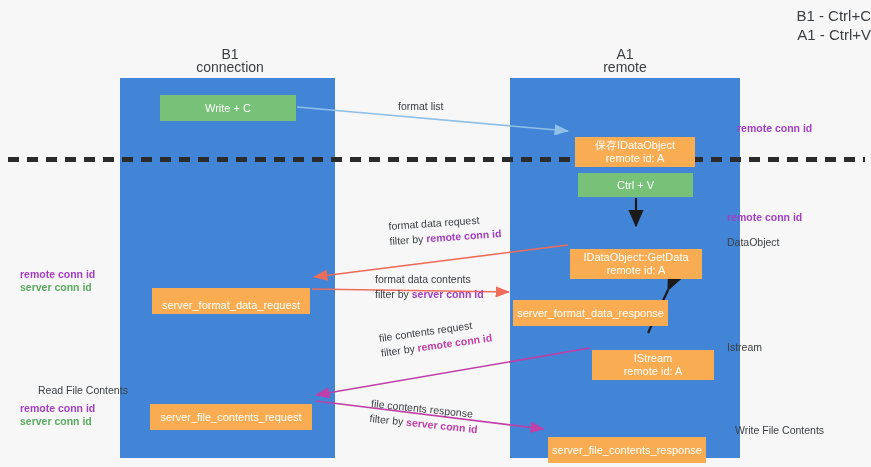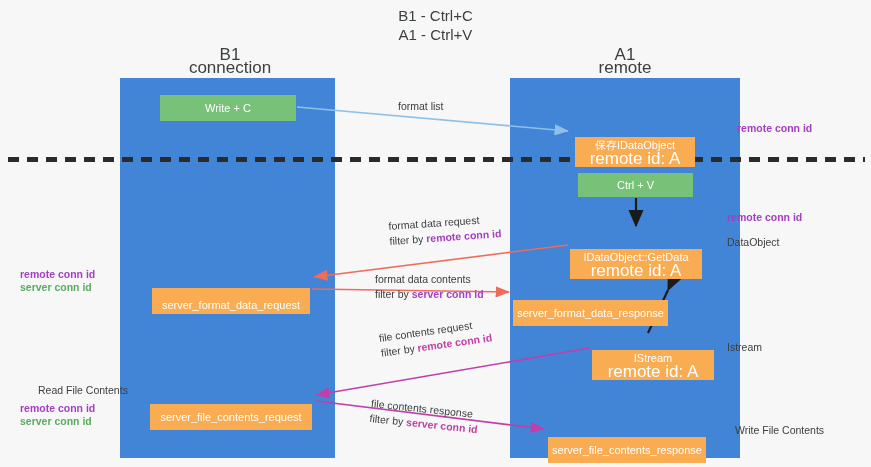--- a/index.html
+++ b/index.html
@@ -11,28 +11,28 @@
     color:#3c4043;
     overflow:hidden;
     position:relative;
   }
   #stage{position:absolute;left:0;top:0;width:871px;height:467px;}
 
   .abs{position:absolute;}
 
   
   #title{
-    left:0;top:6px;width:871px;text-align:center;
+    left:0;top:6px;width:871px;text-align:right;
     font-size:15px;line-height:19px;color:#3c4043;
   }
   #title div{white-space:pre;}
 
   
   .col-head{
-    font-size:17px;line-height:13px;text-align:center;color:#3c4043;
+    font-size:14px;line-height:13px;text-align:center;color:#3c4043;
   }
   #head-b1{left:120px;top:48px;width:220px;}
   #head-a1{left:510px;top:48px;width:230px;}
 
   
   .lane{background:#4285d6;}
   #lane-b1{left:120px;top:78px;width:215px;height:380px;}
   #lane-a1{left:510px;top:78px;width:230px;height:380px;}
 
   
@@ -44,21 +44,21 @@
     box-sizing:border-box;
     display:flex;flex-direction:column;
     align-items:center;justify-content:center;
     color:#ffffff;
     font-size:11px;line-height:13px;
     text-align:center;
     padding:2px 4px;
   }
   .box.green{background:#77c278;}
   .box.orange{background:#f9ac51;margin-top:20px;}
-  .box .l2{font-size:17px;line-height:13px;}
+  .box .l2{font-size:11px;line-height:13px;}
 
   #box-ctrlc{left:160px;top:95px;width:136px;height:26px;}
   #box-idataobject{left:575px;top:117px;width:120px;height:30px;}
   #box-ctrlv{left:578px;top:173px;width:115px;height:24px;}
   #box-getdata{left:570px;top:229px;width:132px;height:30px;}
   #box-sfdreq{left:152px;top:268px;width:158px;height:26px;justify-content:flex-end;}
   #box-sfdresp{left:513px;top:280px;width:155px;height:26px;}
   #box-istream{left:592px;top:330px;width:122px;height:30px;}
   #box-sfcreq{left:150px;top:384px;width:162px;height:26px;}
   #box-sfcresp{left:548px;top:417px;width:158px;height:26px;}

